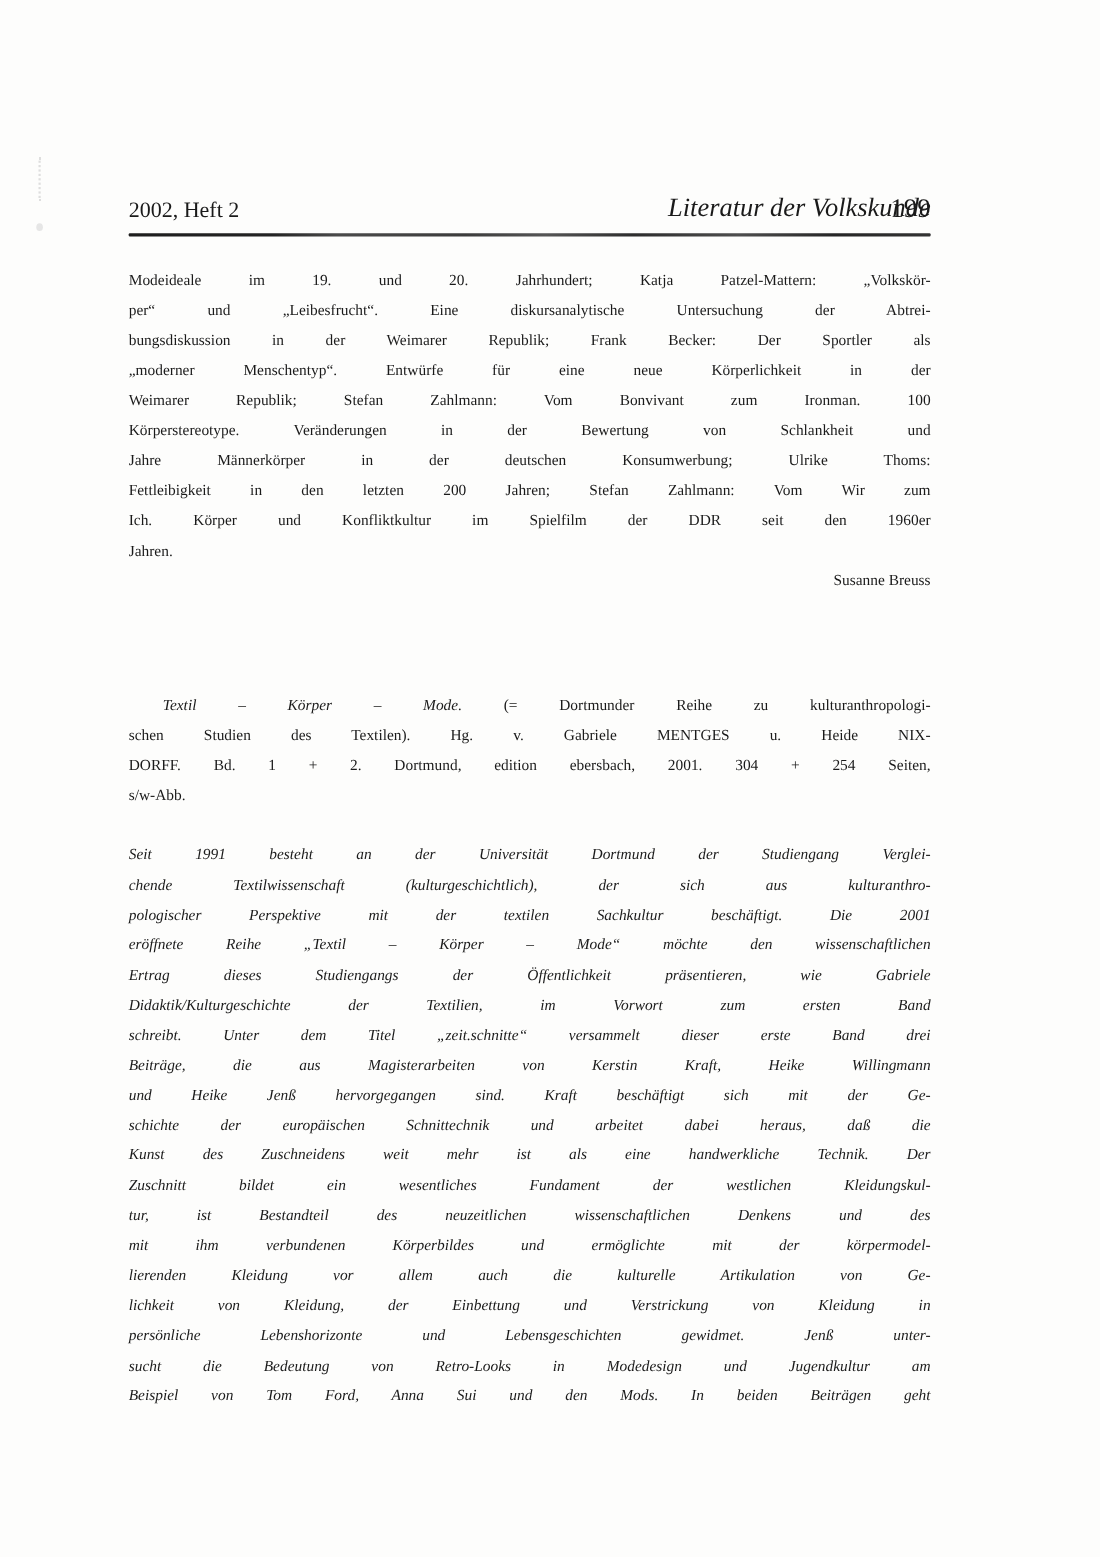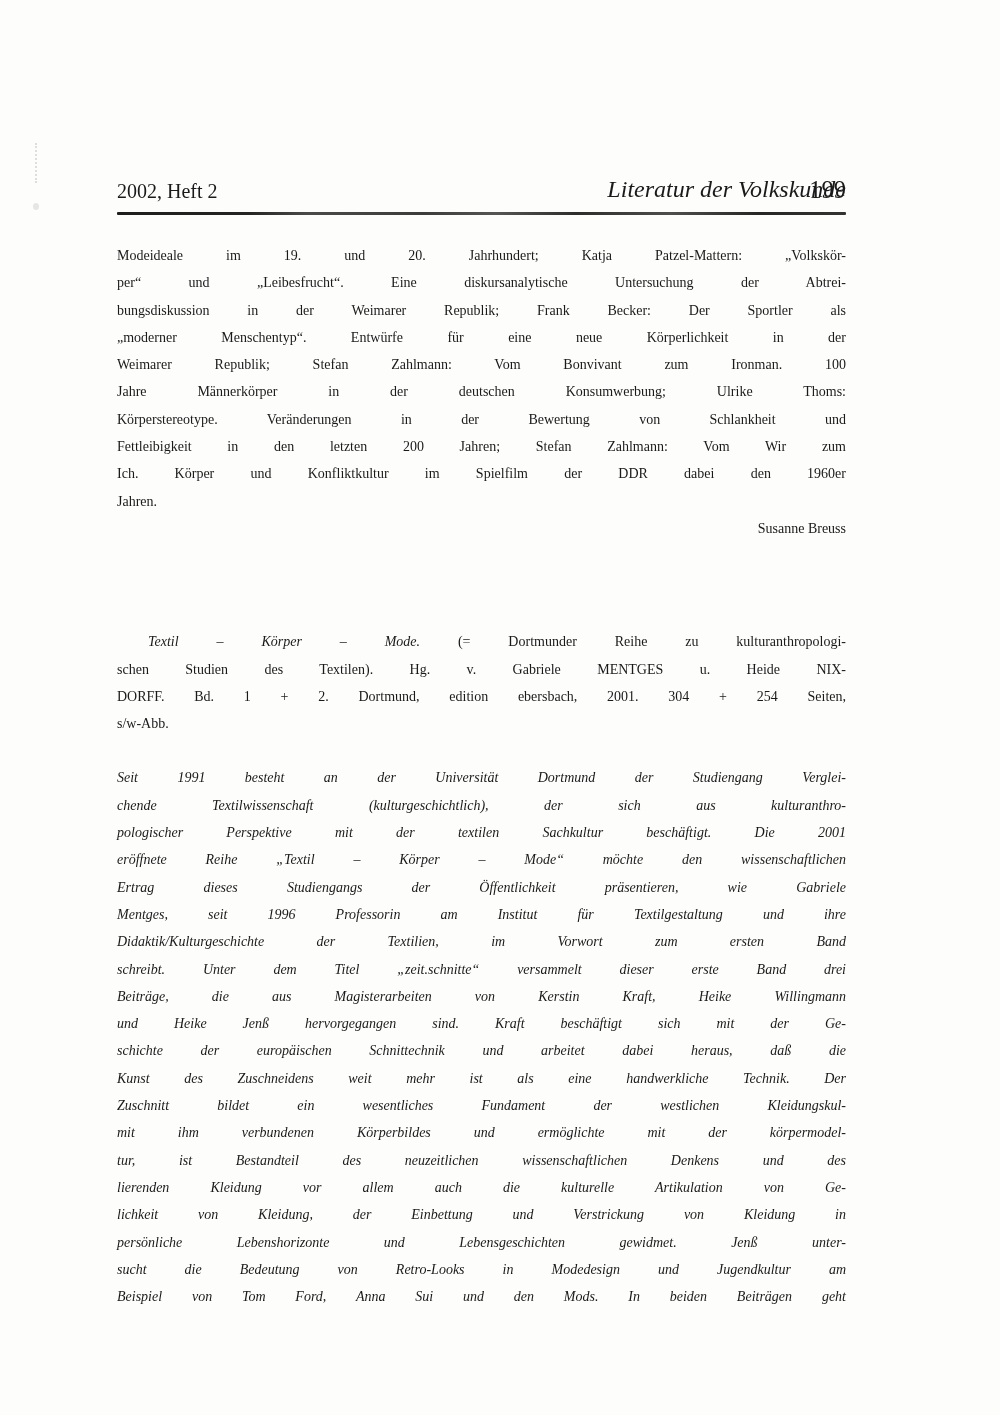--- a/index.html
+++ b/index.html
@@ -85,54 +85,53 @@
     </div>
 
     <div class="rule"></div>
 
     <div class="para para-prev lines">
         <div>Modeideale im 19. und 20. Jahrhundert; Katja Patzel-Mattern: „Volkskör-</div>
         <div>per“ und „Leibesfrucht“. Eine diskursanalytische Untersuchung der Abtrei-</div>
         <div>bungsdiskussion in der Weimarer Republik; Frank Becker: Der Sportler als</div>
         <div>„moderner Menschentyp“. Entwürfe für eine neue Körperlichkeit in der</div>
         <div>Weimarer Republik; Stefan Zahlmann: Vom Bonvivant zum Ironman. 100</div>
+        <div>Körperstereotype. Veränderungen in der Bewertung von Schlankheit und</div>
         <div>Jahre Männerkörper in der deutschen Konsumwerbung; Ulrike Thoms:</div>
-        <div>Körperstereotype. Veränderungen in der Bewertung von Schlankheit und</div>
         <div>Fettleibigkeit in den letzten 200 Jahren; Stefan Zahlmann: Vom Wir zum</div>
-        <div>Ich. Körper und Konfliktkultur im Spielfilm der DDR dabei den 1960er</div>
+        <div>Ich. Körper und Konfliktkultur im Spielfilm der DDR seit den 1960er</div>
         <div>Jahren.</div>
       </div>
 
     <div class="signature">Susanne Breuss</div>
 
     <div class="citation">
       <div class="tline citation-first"><span class="italic">Textil – Körper – Mode.</span><span> (= Dortmunder Reihe zu kulturanthropologi-</span></div>
       <div class="citation-rest lines">
           <div>schen Studien des Textilen). Hg. v. Gabriele MENTGES u. Heide NIX-</div>
           <div>DORFF. Bd. 1 + 2. Dortmund, edition ebersbach, 2001. 304 + 254 Seiten,</div>
           <div>s/w-Abb.</div>
         </div>
     </div>
 
     <div class="para para-body lines">
         <div>Seit 1991 besteht an der Universität Dortmund der Studiengang Verglei-</div>
         <div>chende Textilwissenschaft (kulturgeschichtlich), der sich aus kulturanthro-</div>
         <div>pologischer Perspektive mit der textilen Sachkultur beschäftigt. Die 2001</div>
         <div>eröffnete Reihe „Textil – Körper – Mode“ möchte den wissenschaftlichen</div>
         <div>Ertrag dieses Studiengangs der Öffentlichkeit präsentieren, wie Gabriele</div>
-        <div>Mentges, seit 1996 Professorin am Institut für Textilgestaltung und ihre</div>
         <div>Didaktik/Kulturgeschichte der Textilien, im Vorwort zum ersten Band</div>
         <div>schreibt. Unter dem Titel „zeit.schnitte“ versammelt dieser erste Band drei</div>
         <div>Beiträge, die aus Magisterarbeiten von Kerstin Kraft, Heike Willingmann</div>
         <div>und Heike Jenß hervorgegangen sind. Kraft beschäftigt sich mit der Ge-</div>
         <div>schichte der europäischen Schnittechnik und arbeitet dabei heraus, daß die</div>
         <div>Kunst des Zuschneidens weit mehr ist als eine handwerkliche Technik. Der</div>
         <div>Zuschnitt bildet ein wesentliches Fundament der westlichen Kleidungskul-</div>
+        <div>tur, ist Bestandteil des neuzeitlichen wissenschaftlichen Denkens und des</div>
         <div>mit ihm verbundenen Körperbildes und ermöglichte mit der körpermodel-</div>
-        <div>tur, ist Bestandteil des neuzeitlichen wissenschaftlichen Denkens und des</div>
         <div>lierenden Kleidung vor allem auch die kulturelle Artikulation von Ge-</div>
         <div>lichkeit von Kleidung, der Einbettung und Verstrickung von Kleidung in</div>
         <div>persönliche Lebenshorizonte und Lebensgeschichten gewidmet. Jenß unter-</div>
         <div>sucht die Bedeutung von Retro-Looks in Modedesign und Jugendkultur am</div>
         <div>Beispiel von Tom Ford, Anna Sui und den Mods. In beiden Beiträgen geht</div>
       </div>
 
   </div>
 </div>
 

